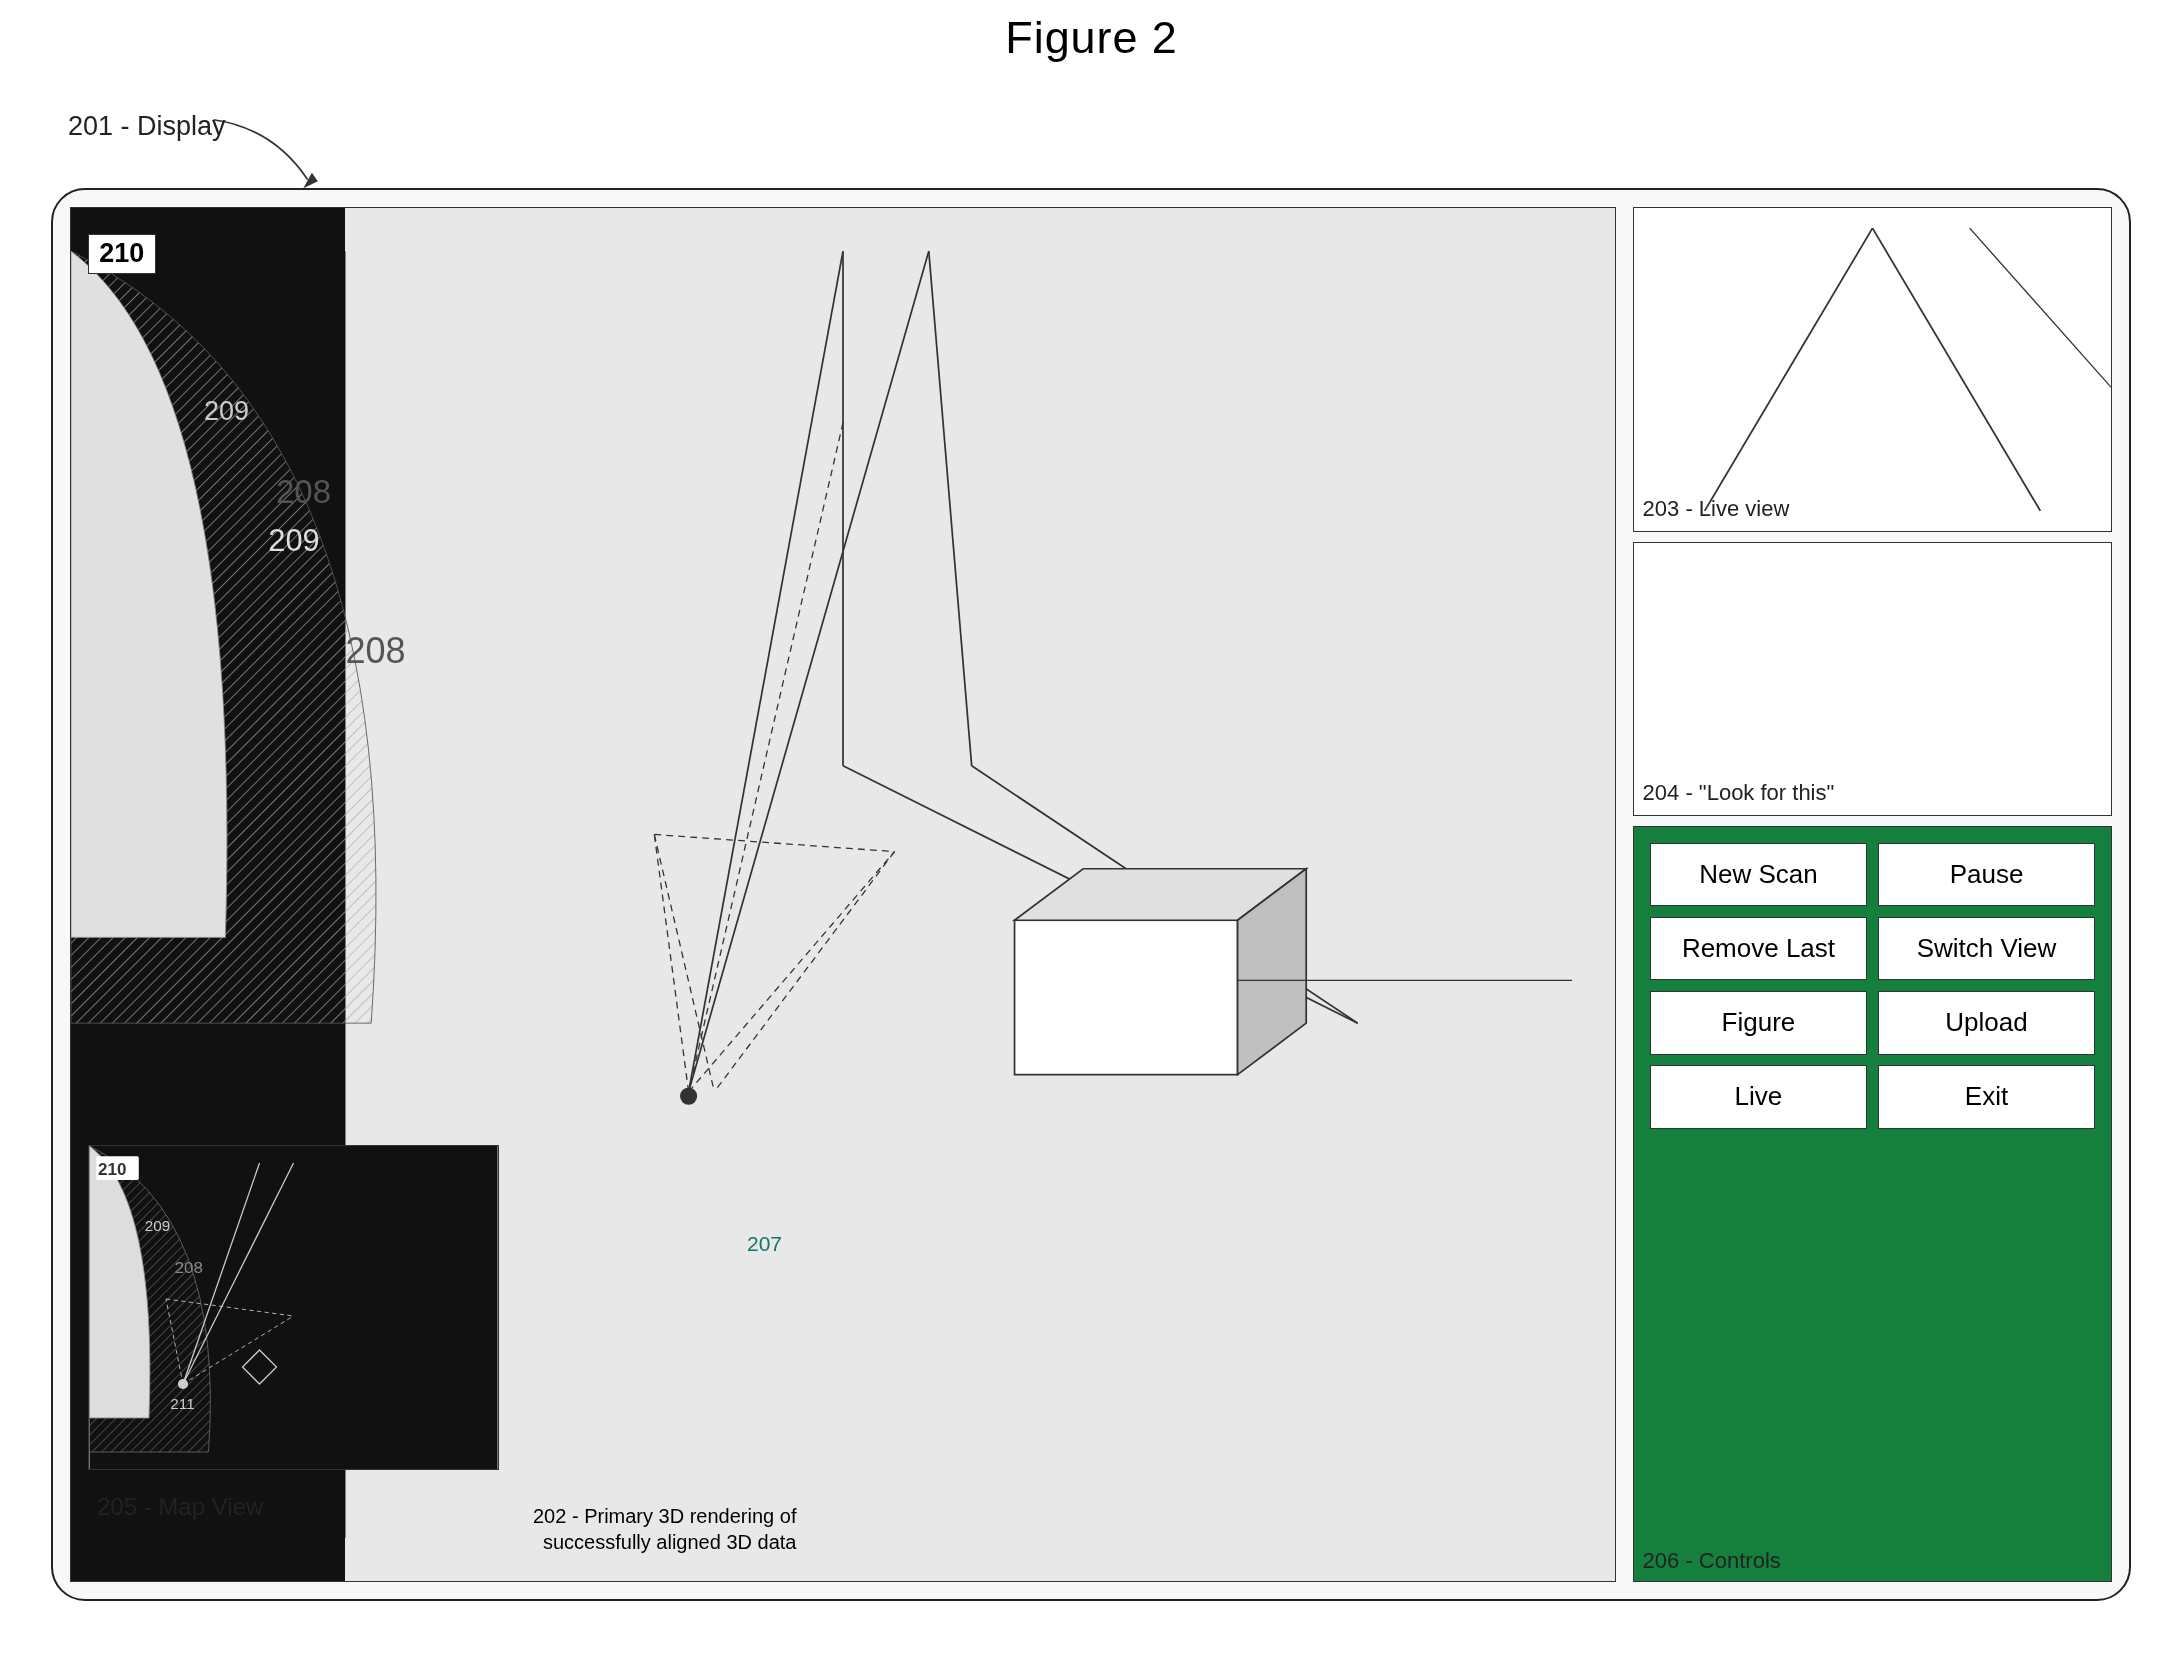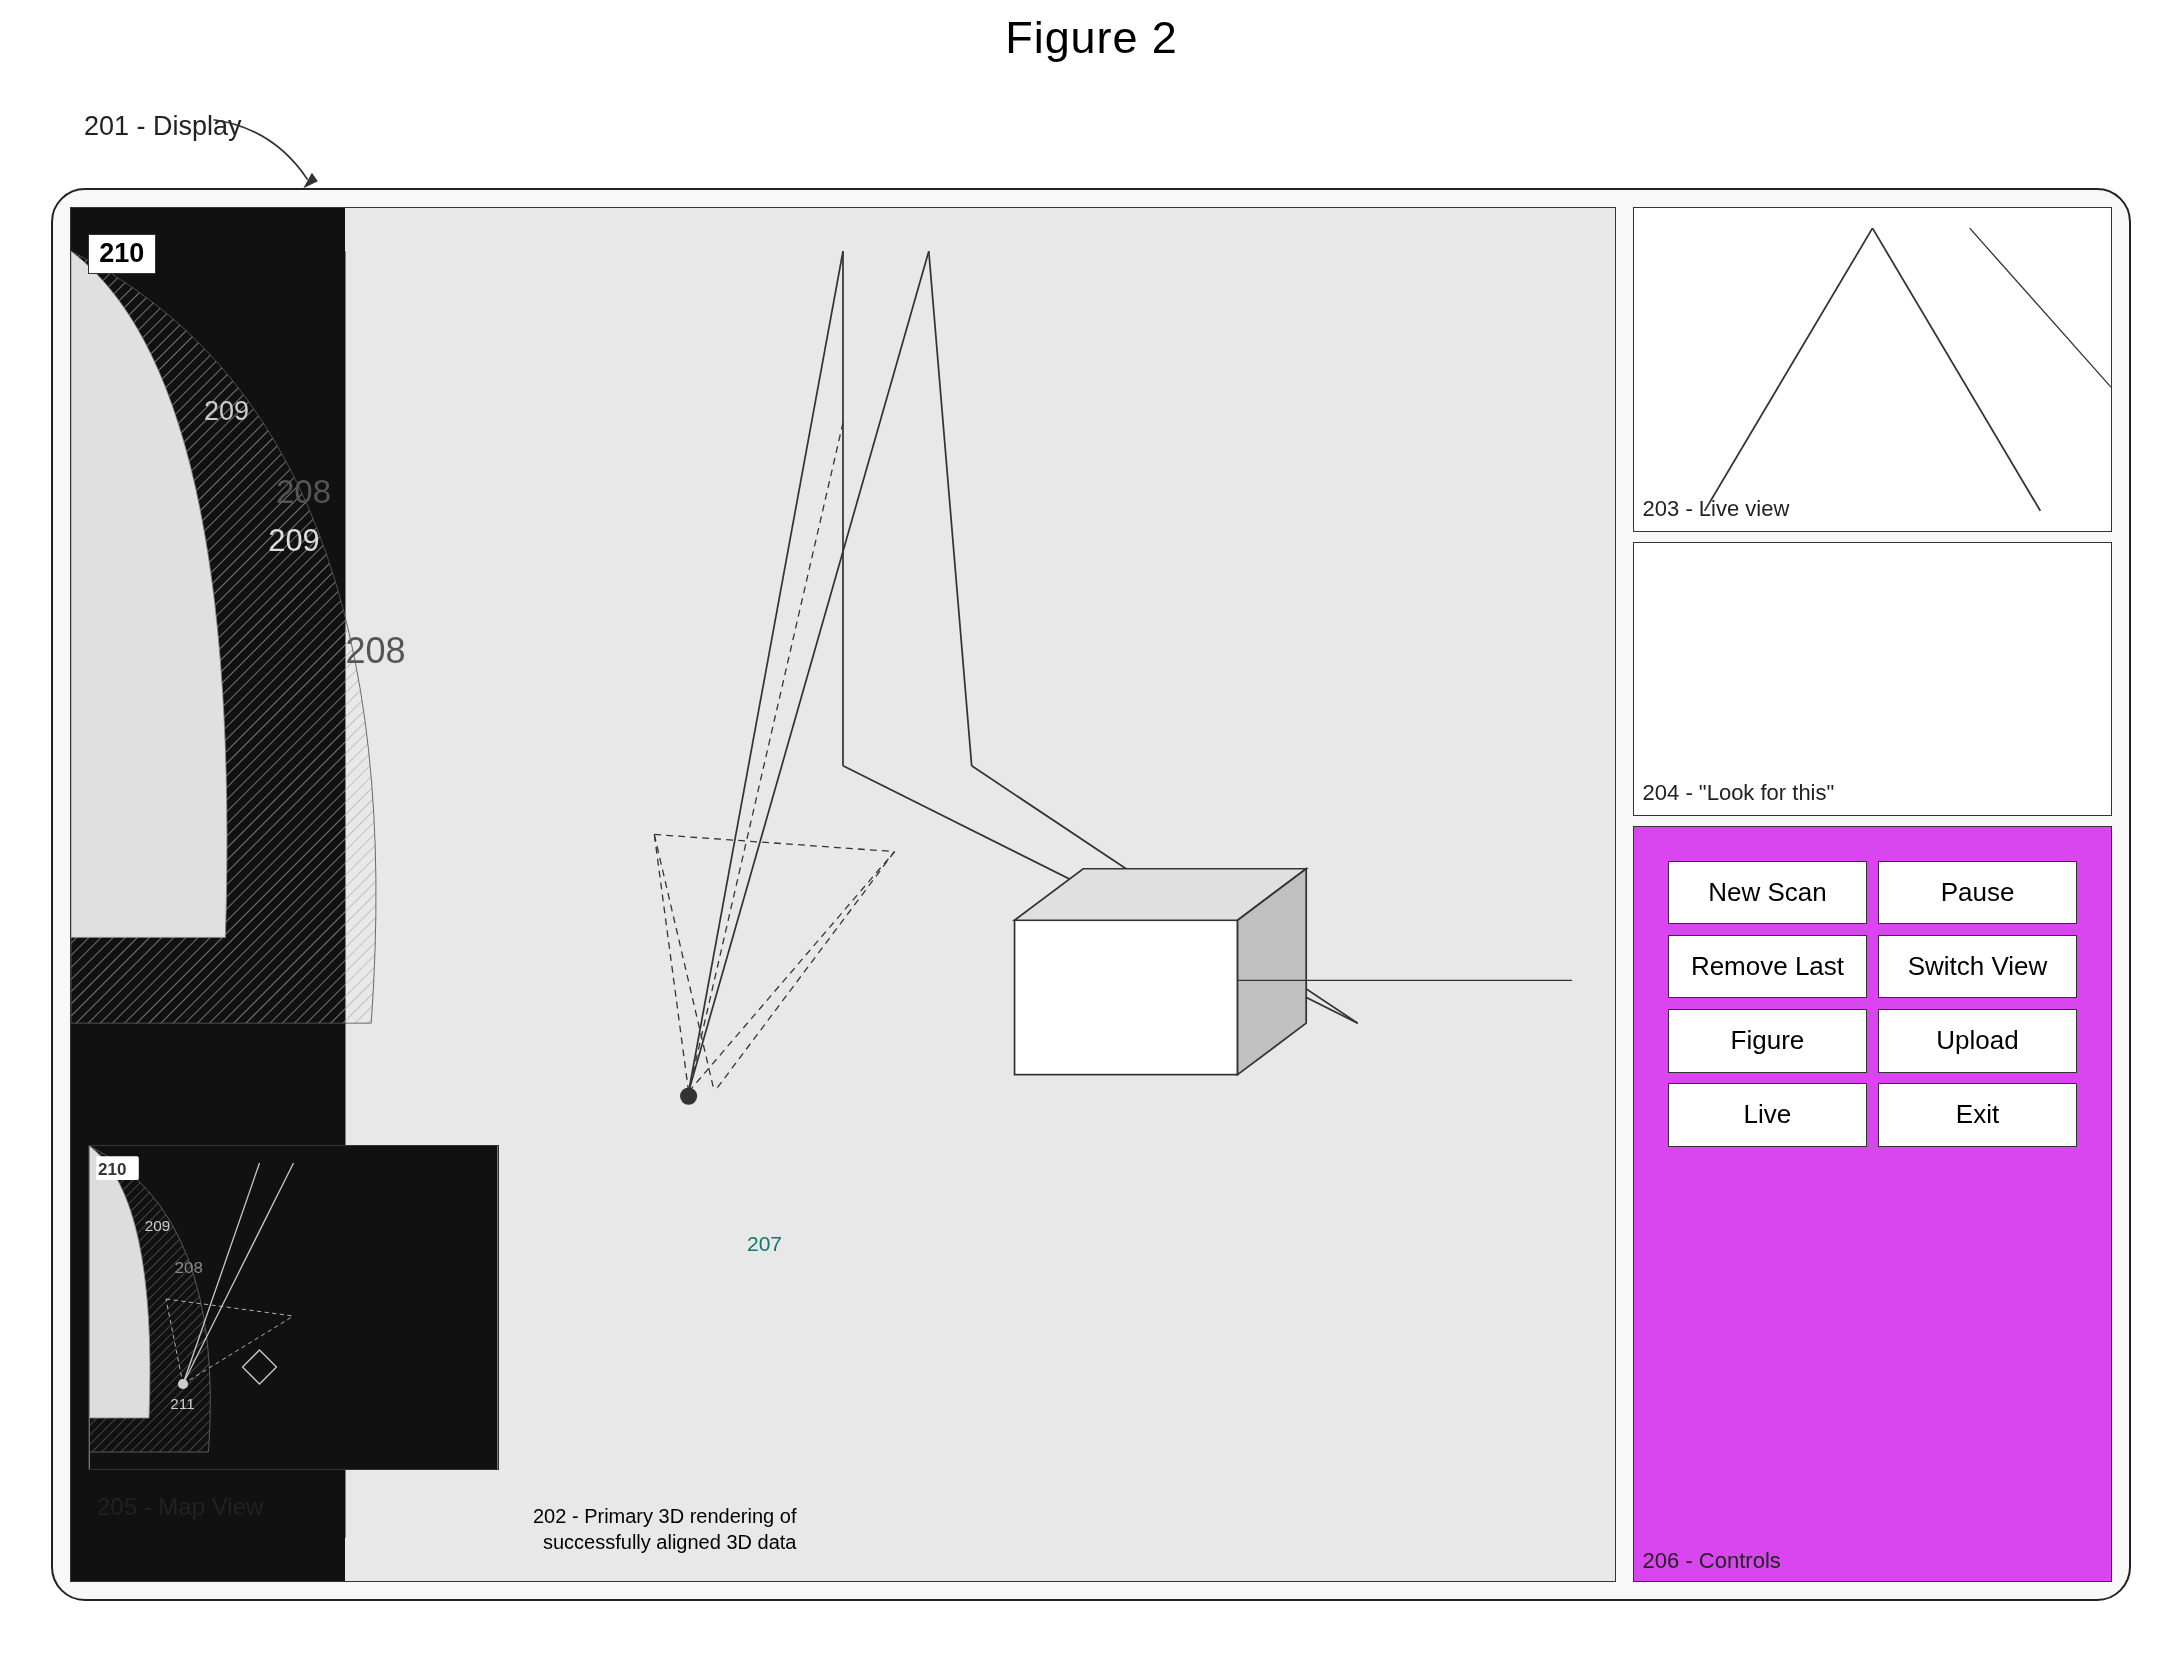--- a/index.html
+++ b/index.html
@@ -20,21 +20,20 @@
       margin-bottom: 17px;
       letter-spacing: 0.9px;
     }
 
     .display-label {
       position: absolute;
       top: 111px;
       left: 68px;
       font-size: 27px;
       color: #222;
-      margin-left: 16px;
     }
 
     
     .display-container {
       position: absolute;
       top: 188px;
       left: 51px;
       width: 2080px;
       height: 1413px;
       border: 2.6px solid #222;
@@ -156,22 +155,22 @@
       position: absolute;
       bottom: 8.6px;
       left: 8.6px;
       font-size: 22px;
       color: #222;
     }
 
     
     .controls-panel {
       border: 1.7px solid #333;
-      background: #d946ef;
-      padding: 25px;
+      background: #15803d;
+      padding: 7px;
       flex: 1;
       position: relative;
     }
 
     .controls-label {
       position: absolute;
       bottom: 6.8px;
       left: 8.6px;
       font-size: 22px;
       color: #222;

